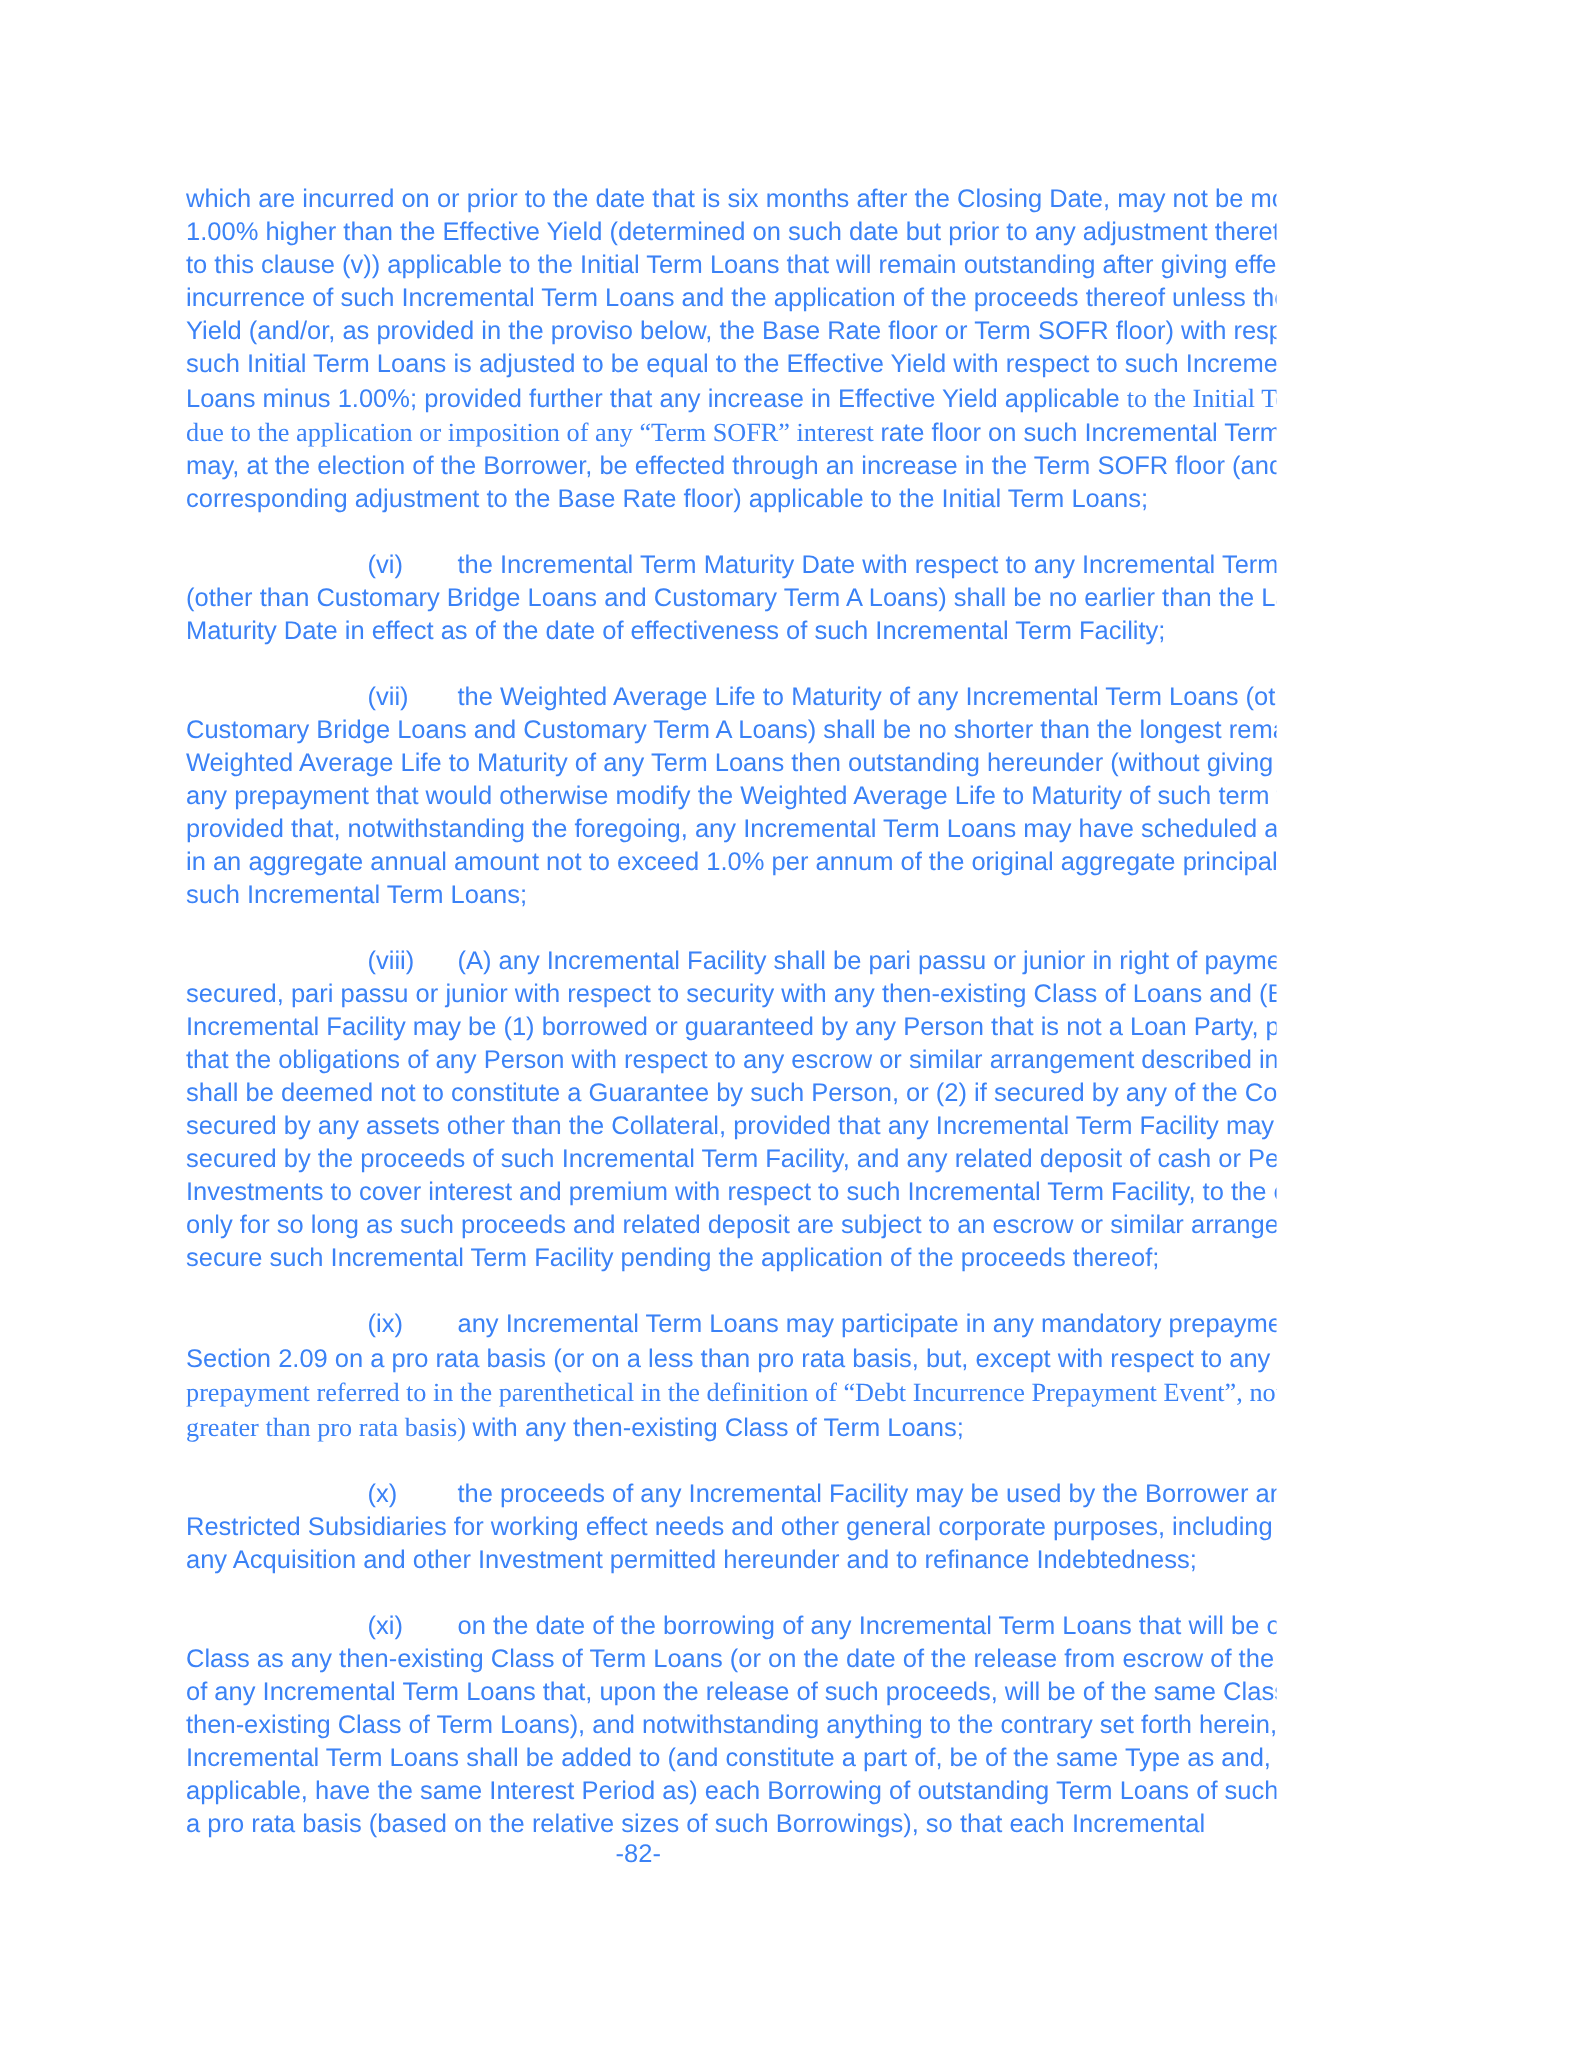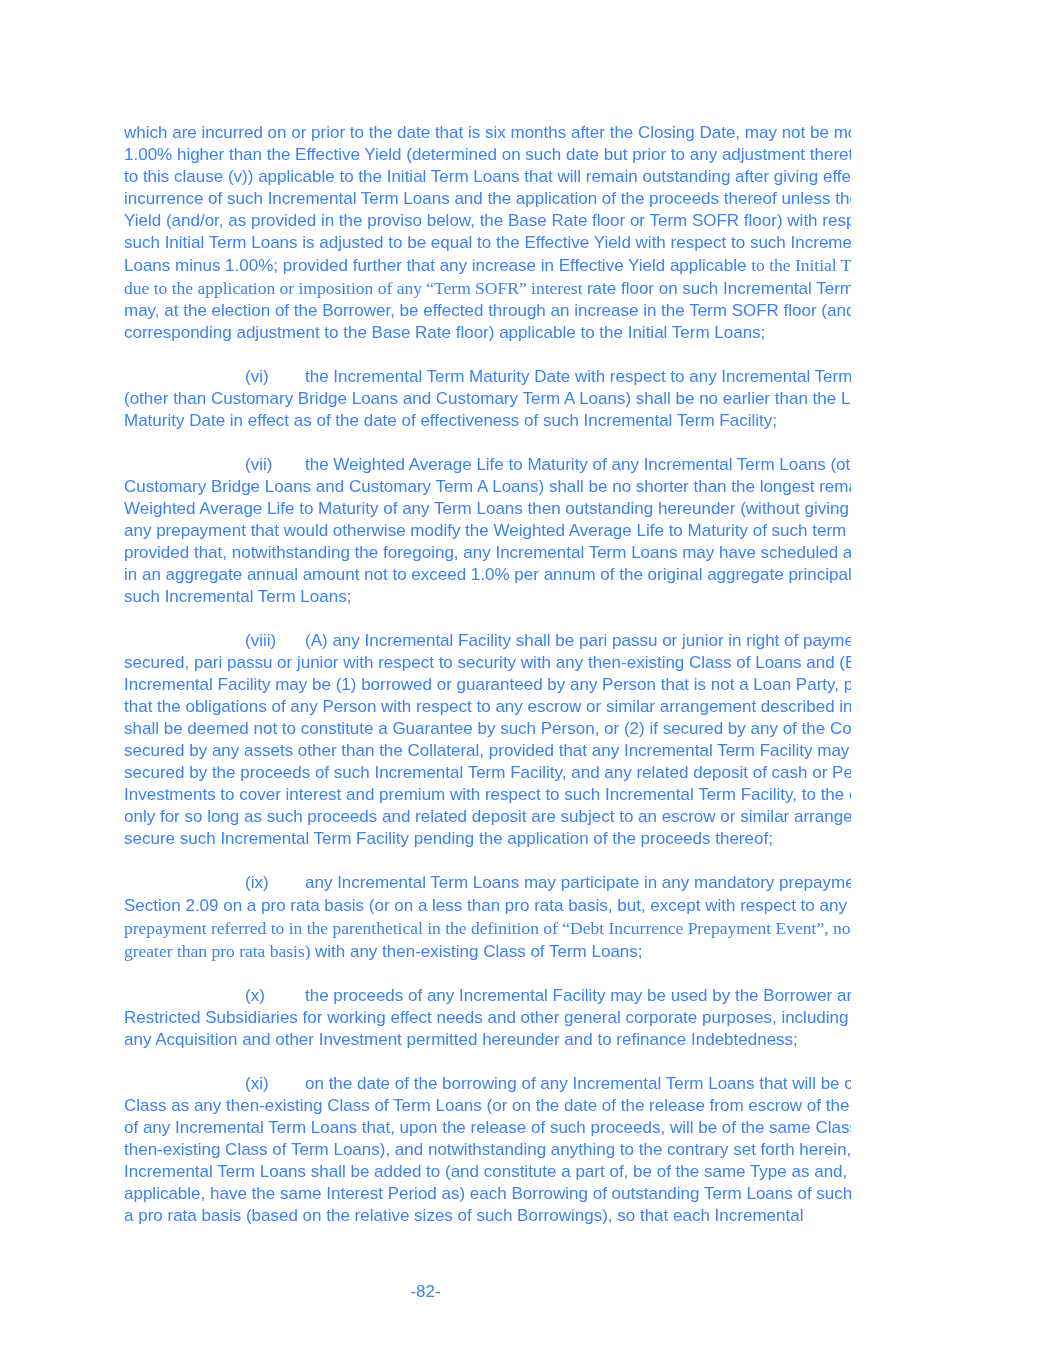--- a/index.html
+++ b/index.html
@@ -39,21 +39,21 @@
   }
   .seg-sans {
     font-family: "Liberation Sans", sans-serif;
   }
   .seg-serif {
     font-family: "Liberation Serif", serif;
     font-size: 17.5px;
   }
   .footer {
     position: absolute;
-    top: 1281px;
+    top: 1225px;
     left: 0;
     width: 100%;
     text-align: center;
     font-size: 17px;
     line-height: 22px;
   }
 </style>
 </head>
 <body>
 

